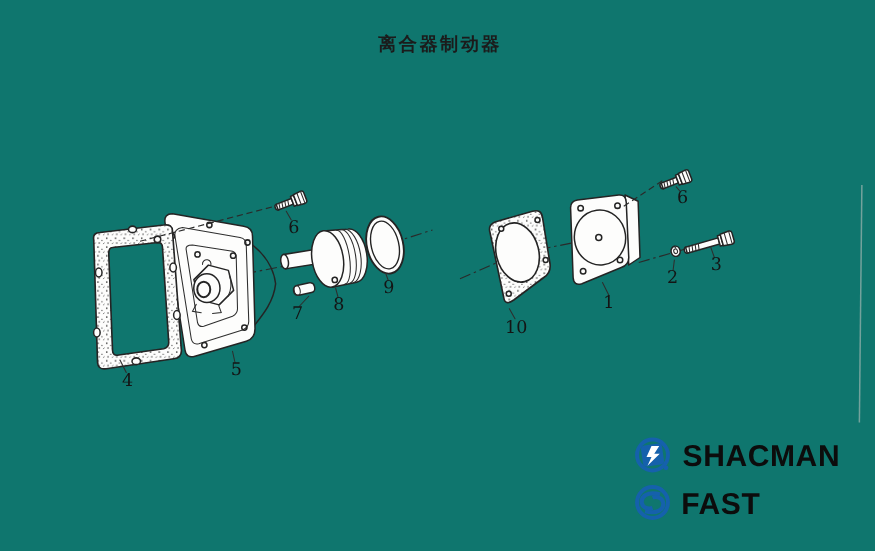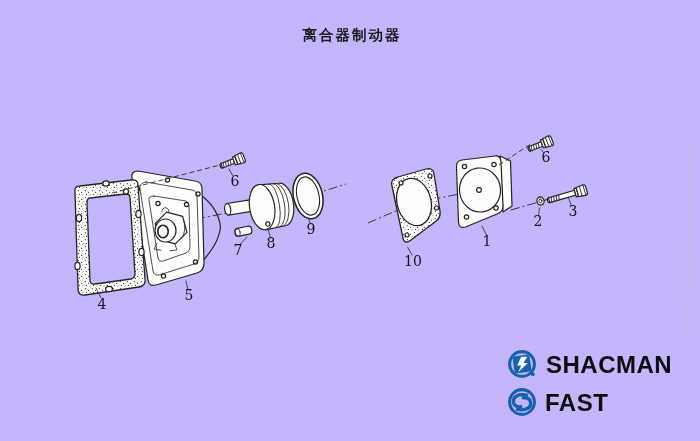--- a/index.html
+++ b/index.html
@@ -1,19 +1,19 @@
 <!DOCTYPE html>
 <html><head>
 <meta charset="utf-8">
 <style>
   html,body { margin:0; padding:0; }
   body { background:#888; }
   .stage {
     position:relative; width:700px; height:441px; margin:0 auto;
-    background:#c4b5fd; overflow:hidden;
+    background:#0f766e; overflow:hidden;
     font-family:"DejaVu Sans", sans-serif;
   }
   svg { position:absolute; left:0; top:0; }
   .ink  { stroke:#242424; stroke-width:1.2; fill:none; stroke-linecap:round; stroke-linejoin:round; }
   .fw   { stroke:#242424; stroke-width:1.2; fill:#fdfdfc; stroke-linecap:round; stroke-linejoin:round; }
   .thin { stroke:#2e2e2e; stroke-width:0.85; fill:none; stroke-linecap:round; }
   .cl   { stroke:#2a2a2a; stroke-width:0.9; fill:none; stroke-dasharray:9 3 2 3; }
   .ldr  { stroke:#2a2a2a; stroke-width:0.9; fill:none; stroke-dasharray:5 3; }
   .callout { font-family:"DejaVu Serif", serif; font-size:14px; fill:#141414; }
   .title-text { font-family:"DejaVu Sans", sans-serif; font-size:14.5px; font-weight:600;

